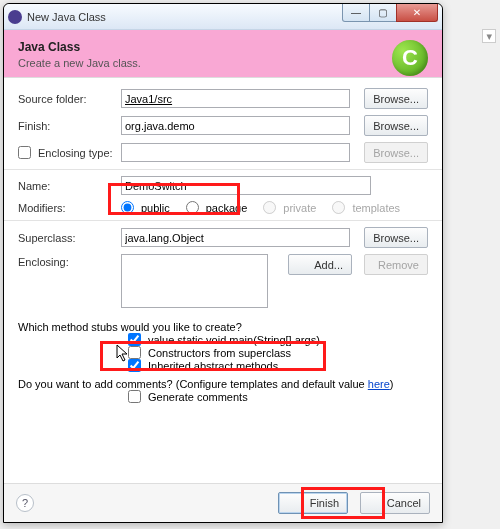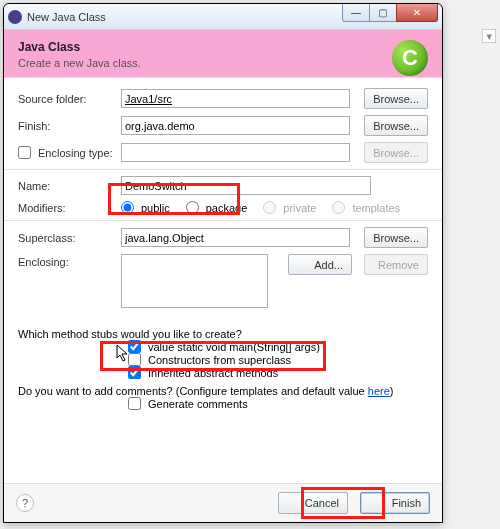--- a/index.html
+++ b/index.html
@@ -133,21 +133,21 @@
 
     <div class="row" style="align-items:flex-start;">
       <div class="interfaces-text">Enclosing:</div>
       <div class="field"><textarea class="iface" style=""></textarea></div>
       <div class="side-btns">
         <button class="btn">Add...</button>
         <button class="btn" disabled="">Remove</button>
       </div>
     </div>
 
-    <div style="margin-top:18px;">Which method stubs would you like to create?</div>
+    <div style="margin-top:11px;">Which method stubs would you like to create?</div>
     <div class="sub-indent check">
         <label>
           <input type="checkbox" checked="" style="">
           <span>value static void main(String[] args)</span>
         </label>
       </div>
     <div class="sub-indent check">
         <label>
           <input type="checkbox" style="">
           <span>Constructors from superclass</span>
@@ -176,19 +176,19 @@
     <div class="cursor">
       <svg viewBox="0 0 14 20">
           <path d="M1 1 L1 14 L4 11 L7 17 L9 16 L6 10 L11 10 Z" fill="#fff" stroke="#000" stroke-width="1"></path>
         </svg>
     </div>
   </div>
 
   <div class="footer">
     <div class="help">?</div>
     <div class="foot-btns">
+      <button class="btn" style="border-color:#6f92b4; box-shadow:0 0 0 1px #b9d4ee inset;">Finish</button>
       <button class="btn">Cancel</button>
-      <button class="btn" style="border-color:#6f92b4; box-shadow:0 0 0 1px #b9d4ee inset;">Finish</button>
     </div>
   </div>
 
   <div class="hi-red" style="left:297px; bottom:3px; width:84px; height:32px;"></div>
 </div>
 
 </body></html>

